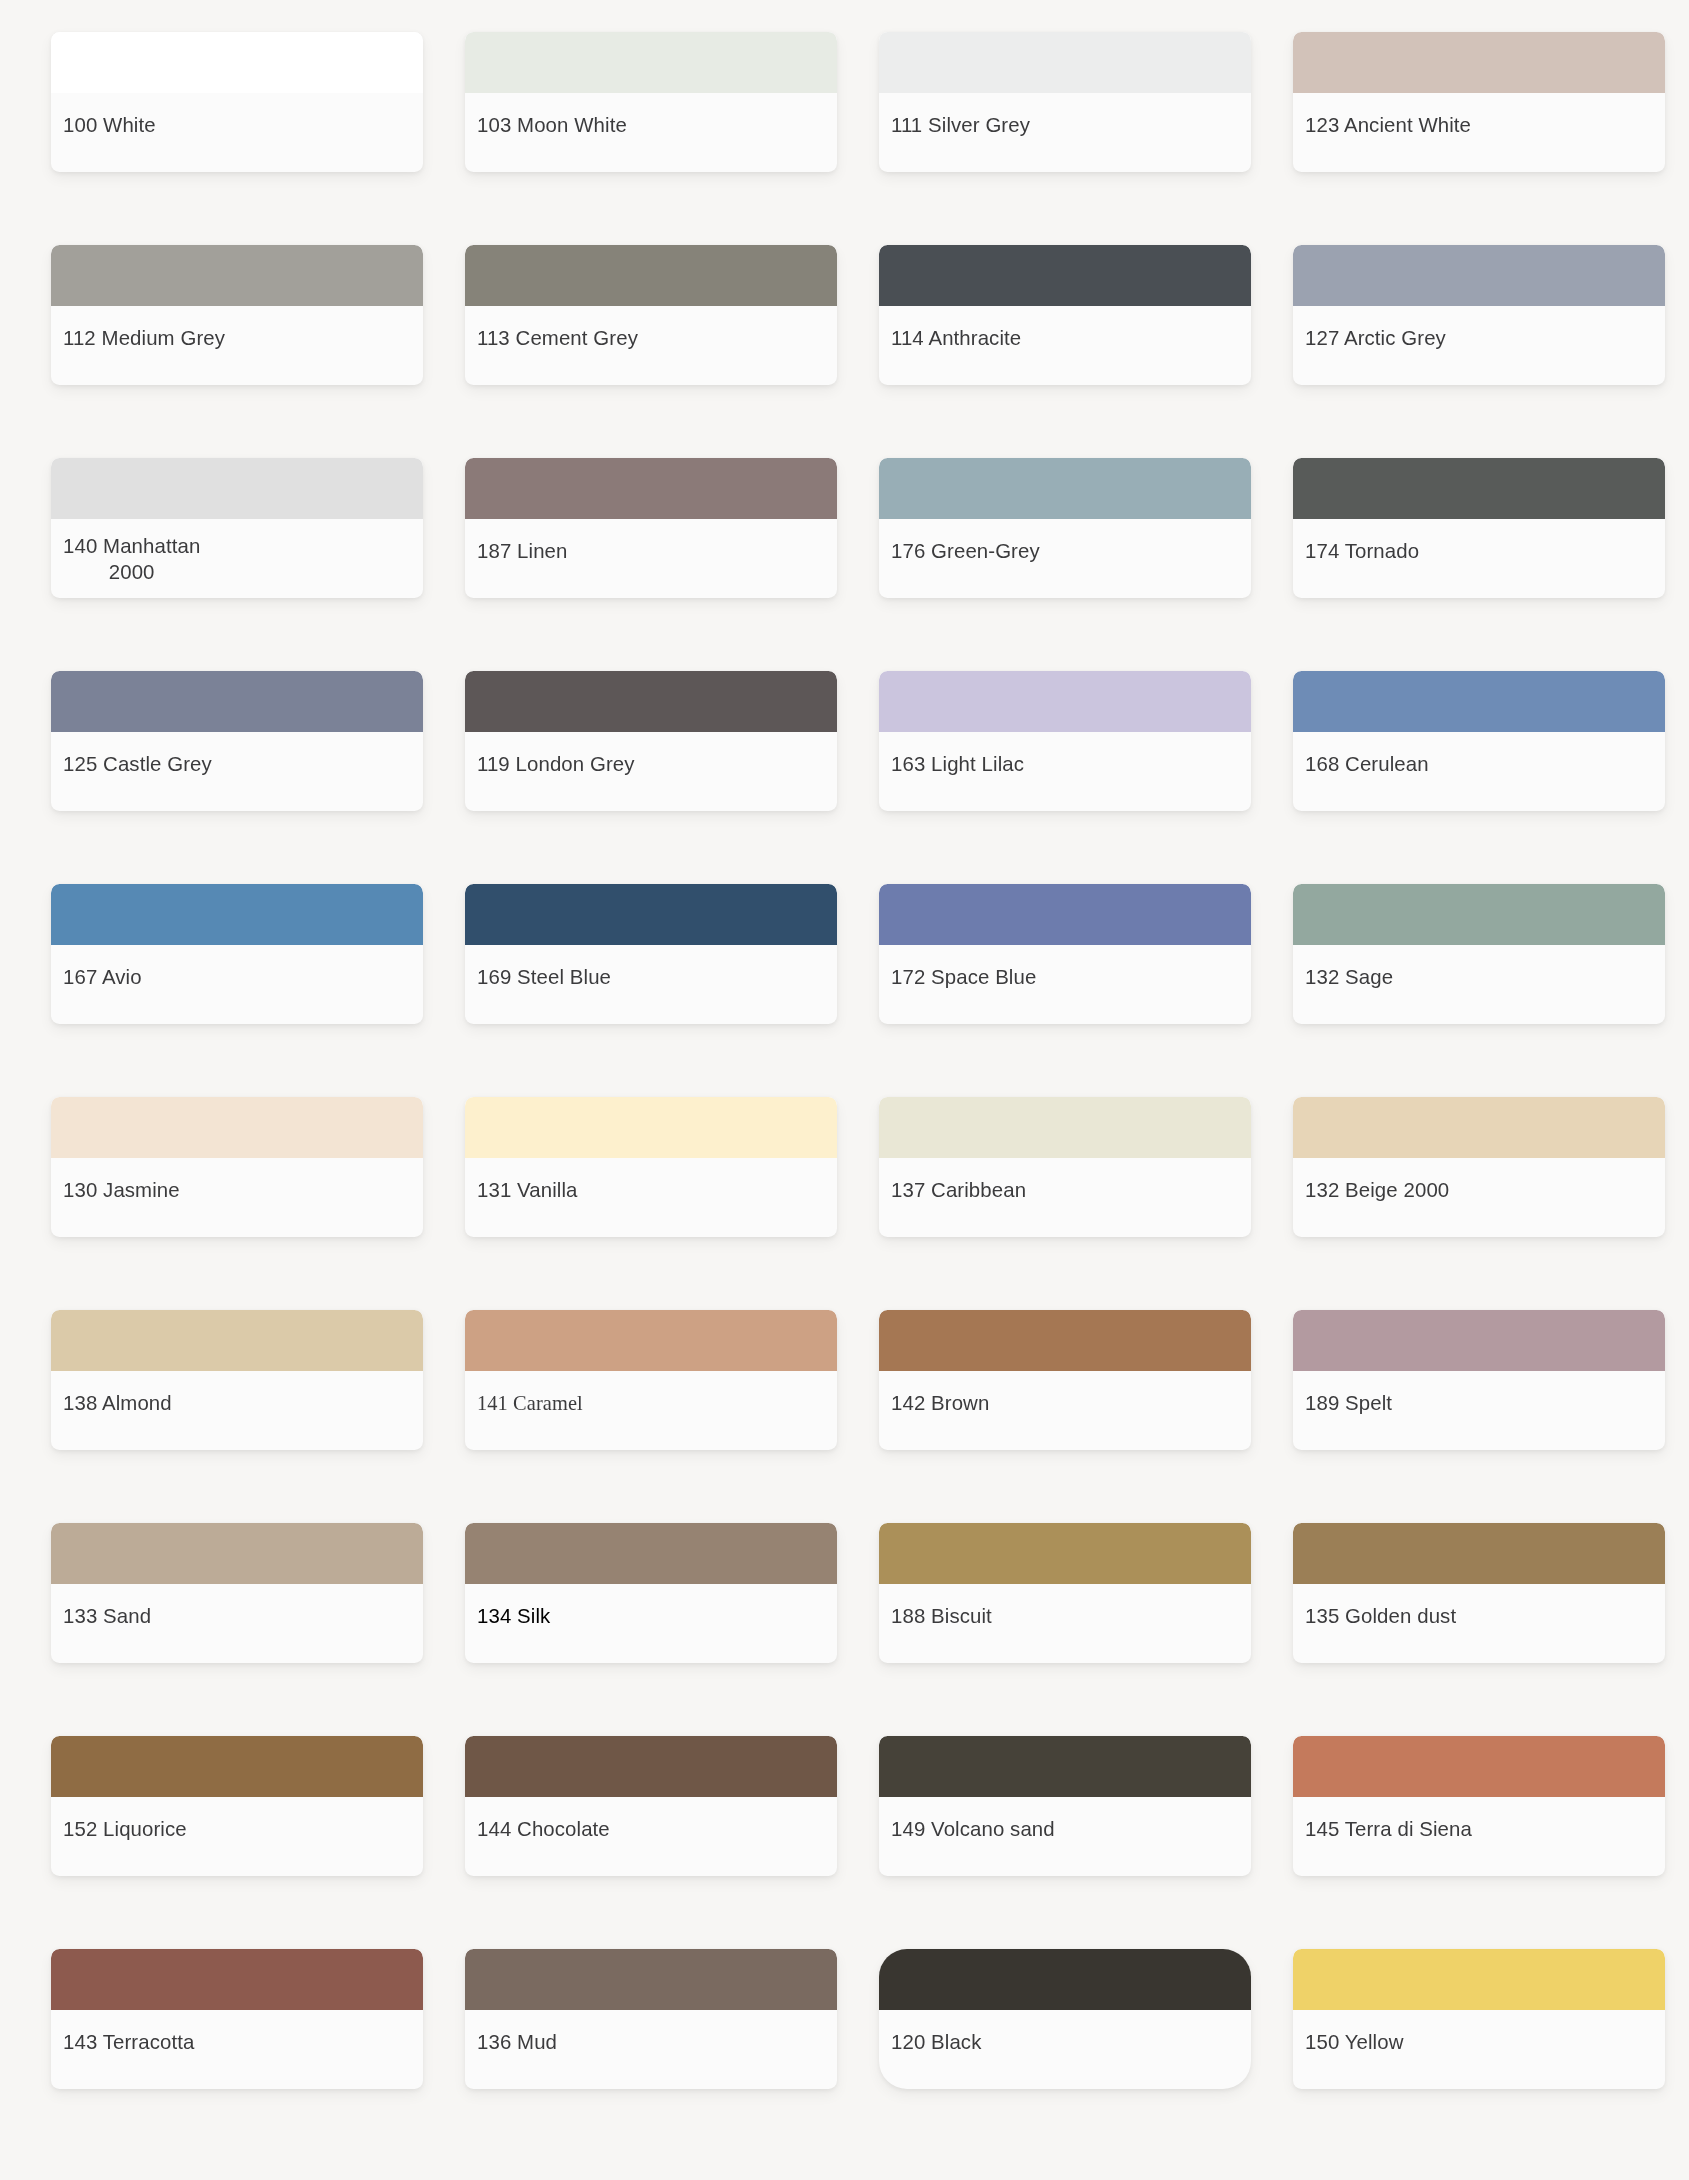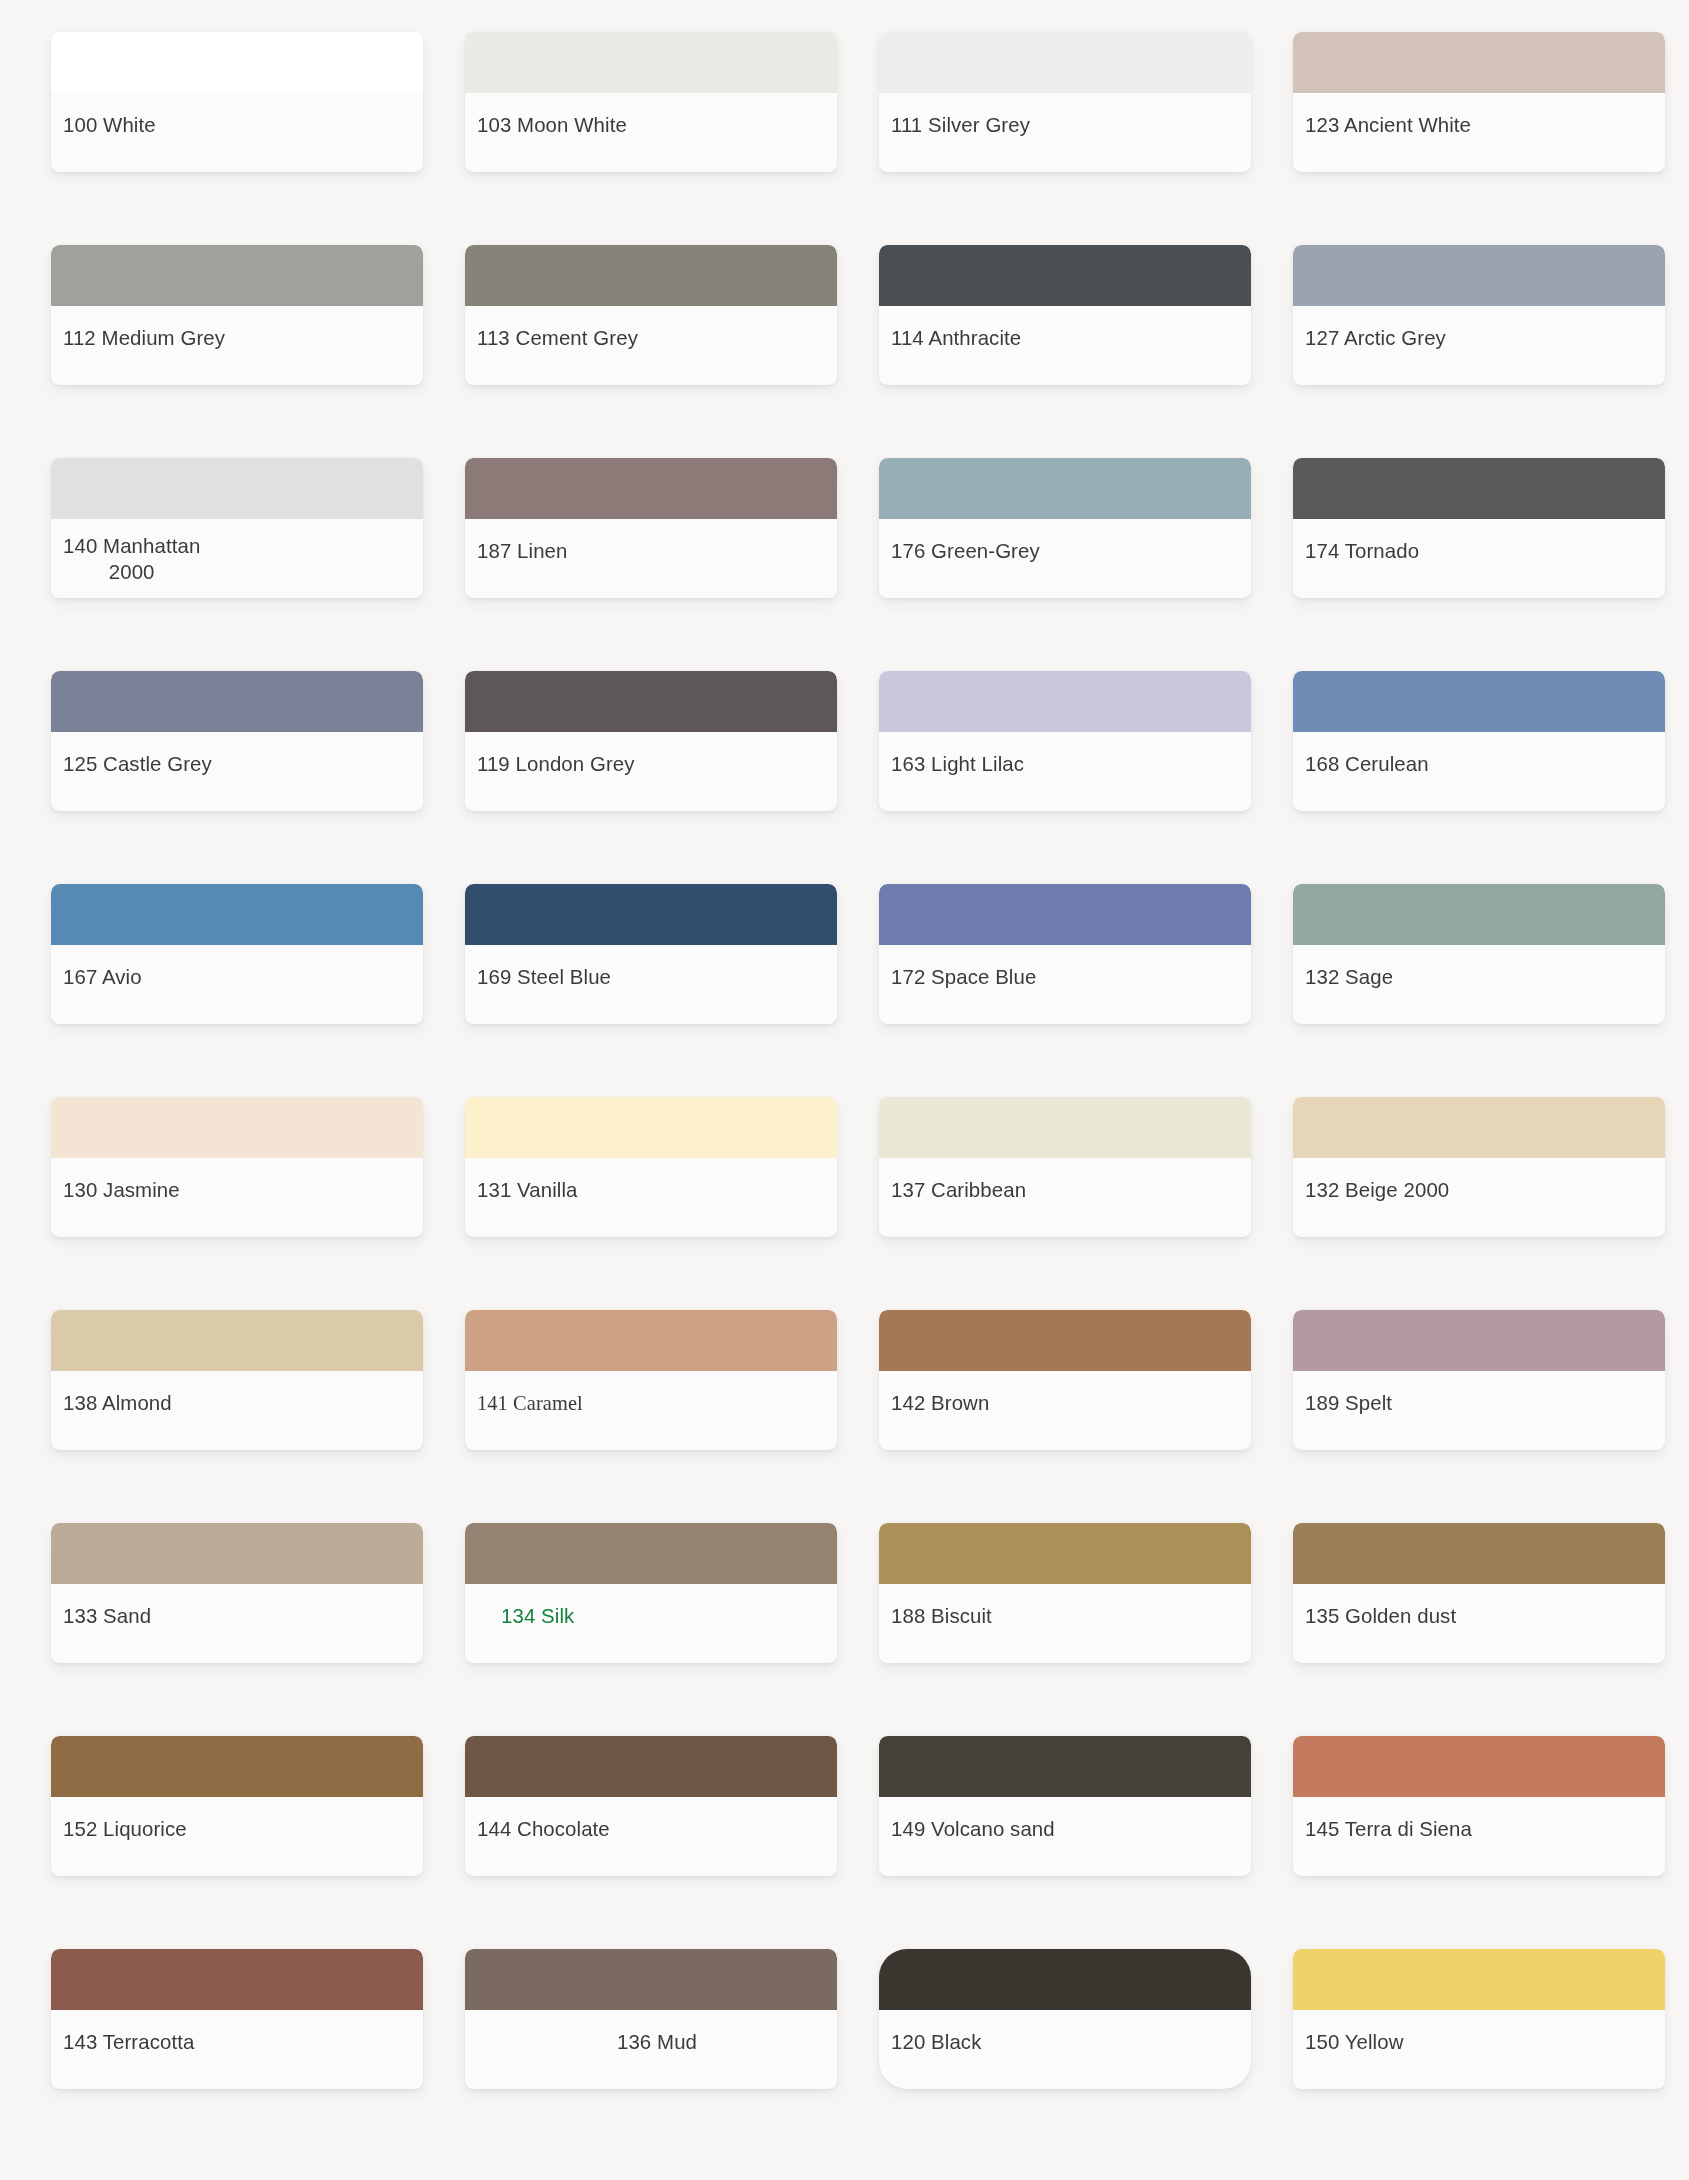--- a/index.html
+++ b/index.html
@@ -240,21 +240,21 @@
     </div>
     <div class="swatch-card" style="background: rgb(251, 251, 251);">
       <div class="swatch-chip" style="background: rgb(188, 171, 151);"></div>
       <div class="swatch-label-area">
         <span class="swatch-label" style="color: rgb(59, 59, 61);">133 Sand</span>
       </div>
     </div>
     <div class="swatch-card" style="background: rgb(251, 251, 251);">
       <div class="swatch-chip" style="background: rgb(150, 131, 114);"></div>
       <div class="swatch-label-area">
-        <span class="swatch-label" style="color: #15803d; margin-left: 24px;">134 Silk</span>
+        <span class="swatch-label" style="color: #000000;">134 Silk</span>
       </div>
     </div>
     <div class="swatch-card" style="background: rgb(251, 251, 251);">
       <div class="swatch-chip" style="background: rgb(171, 144, 89);"></div>
       <div class="swatch-label-area">
         <span class="swatch-label" style="color: rgb(59, 59, 61);">188 Biscuit</span>
       </div>
     </div>
     <div class="swatch-card" style="background: rgb(251, 251, 251);">
       <div class="swatch-chip" style="background: rgb(155, 127, 86);"></div>
@@ -285,21 +285,21 @@
       <div class="swatch-label-area">
         <span class="swatch-label" style="color: rgb(59, 59, 61);">145 Terra di Siena</span>
       </div>
     </div>
     <div class="swatch-card" style="background: rgb(251, 251, 251);">
       <div class="swatch-chip" style="background: rgb(141, 90, 78);"></div>
       <div class="swatch-label-area">
         <span class="swatch-label" style="color: rgb(59, 59, 61);">143 Terracotta</span>
       </div>
     </div>
-    <div class="swatch-card" style="background: rgb(251, 251, 251); align-items: center;">
+    <div class="swatch-card" style="background: rgb(251, 251, 251);">
       <div class="swatch-chip" style="background: rgb(122, 106, 96);"></div>
       <div class="swatch-label-area">
         <span class="swatch-label" style="color: rgb(59, 59, 61);">136 Mud</span>
       </div>
     </div>
     <div class="swatch-card" style="background: rgb(251, 251, 251); border-radius: 28px;">
       <div class="swatch-chip" style="background: rgb(57, 54, 48);"></div>
       <div class="swatch-label-area">
         <span class="swatch-label" style="color: rgb(59, 59, 61);">120 Black</span>
       </div>

